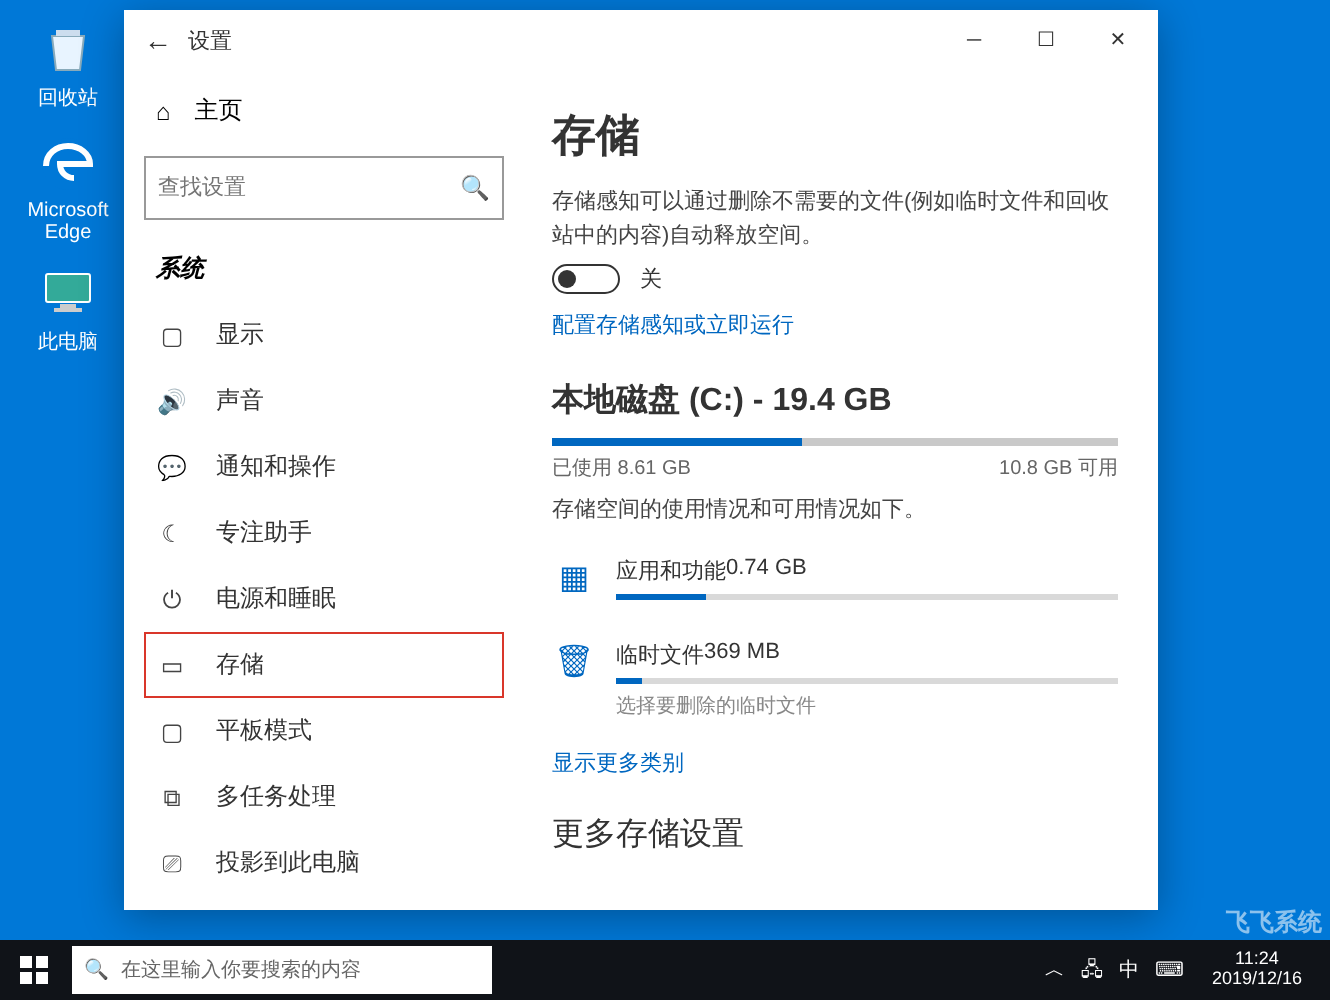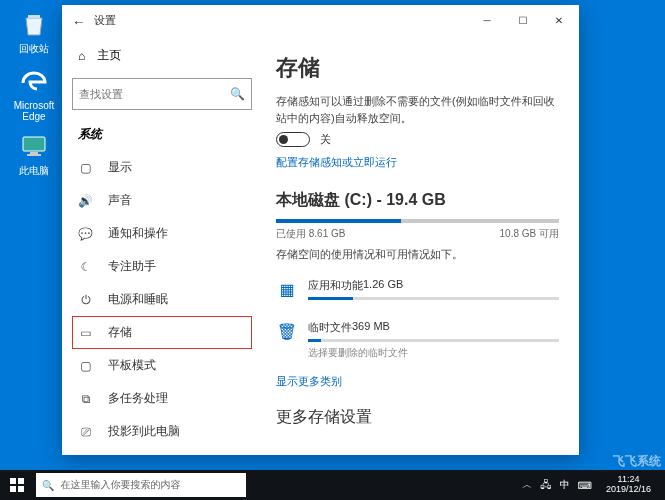--- a/index.html
+++ b/index.html
@@ -173,21 +173,21 @@
         <span>10.8 GB 可用</span>
       </div>
       <div class="subdesc">存储空间的使用情况和可用情况如下。</div>
 
       <div id="storage-items">
           <div class="storage-item">
             <div class="sicon">▦</div>
             <div class="sbody">
               <div class="srow">
                 <span>应用和功能</span>
-                <span>1.26 GB</span>
+                <span>0.74 GB</span>
               </div>
               <div class="sbar">
                 <div class="sbar-fill" style="width:18%"></div>
               </div>
             </div>
           </div>
           <div class="storage-item">
             <div class="sicon">🗑</div>
             <div class="sbody">
               <div class="srow">

